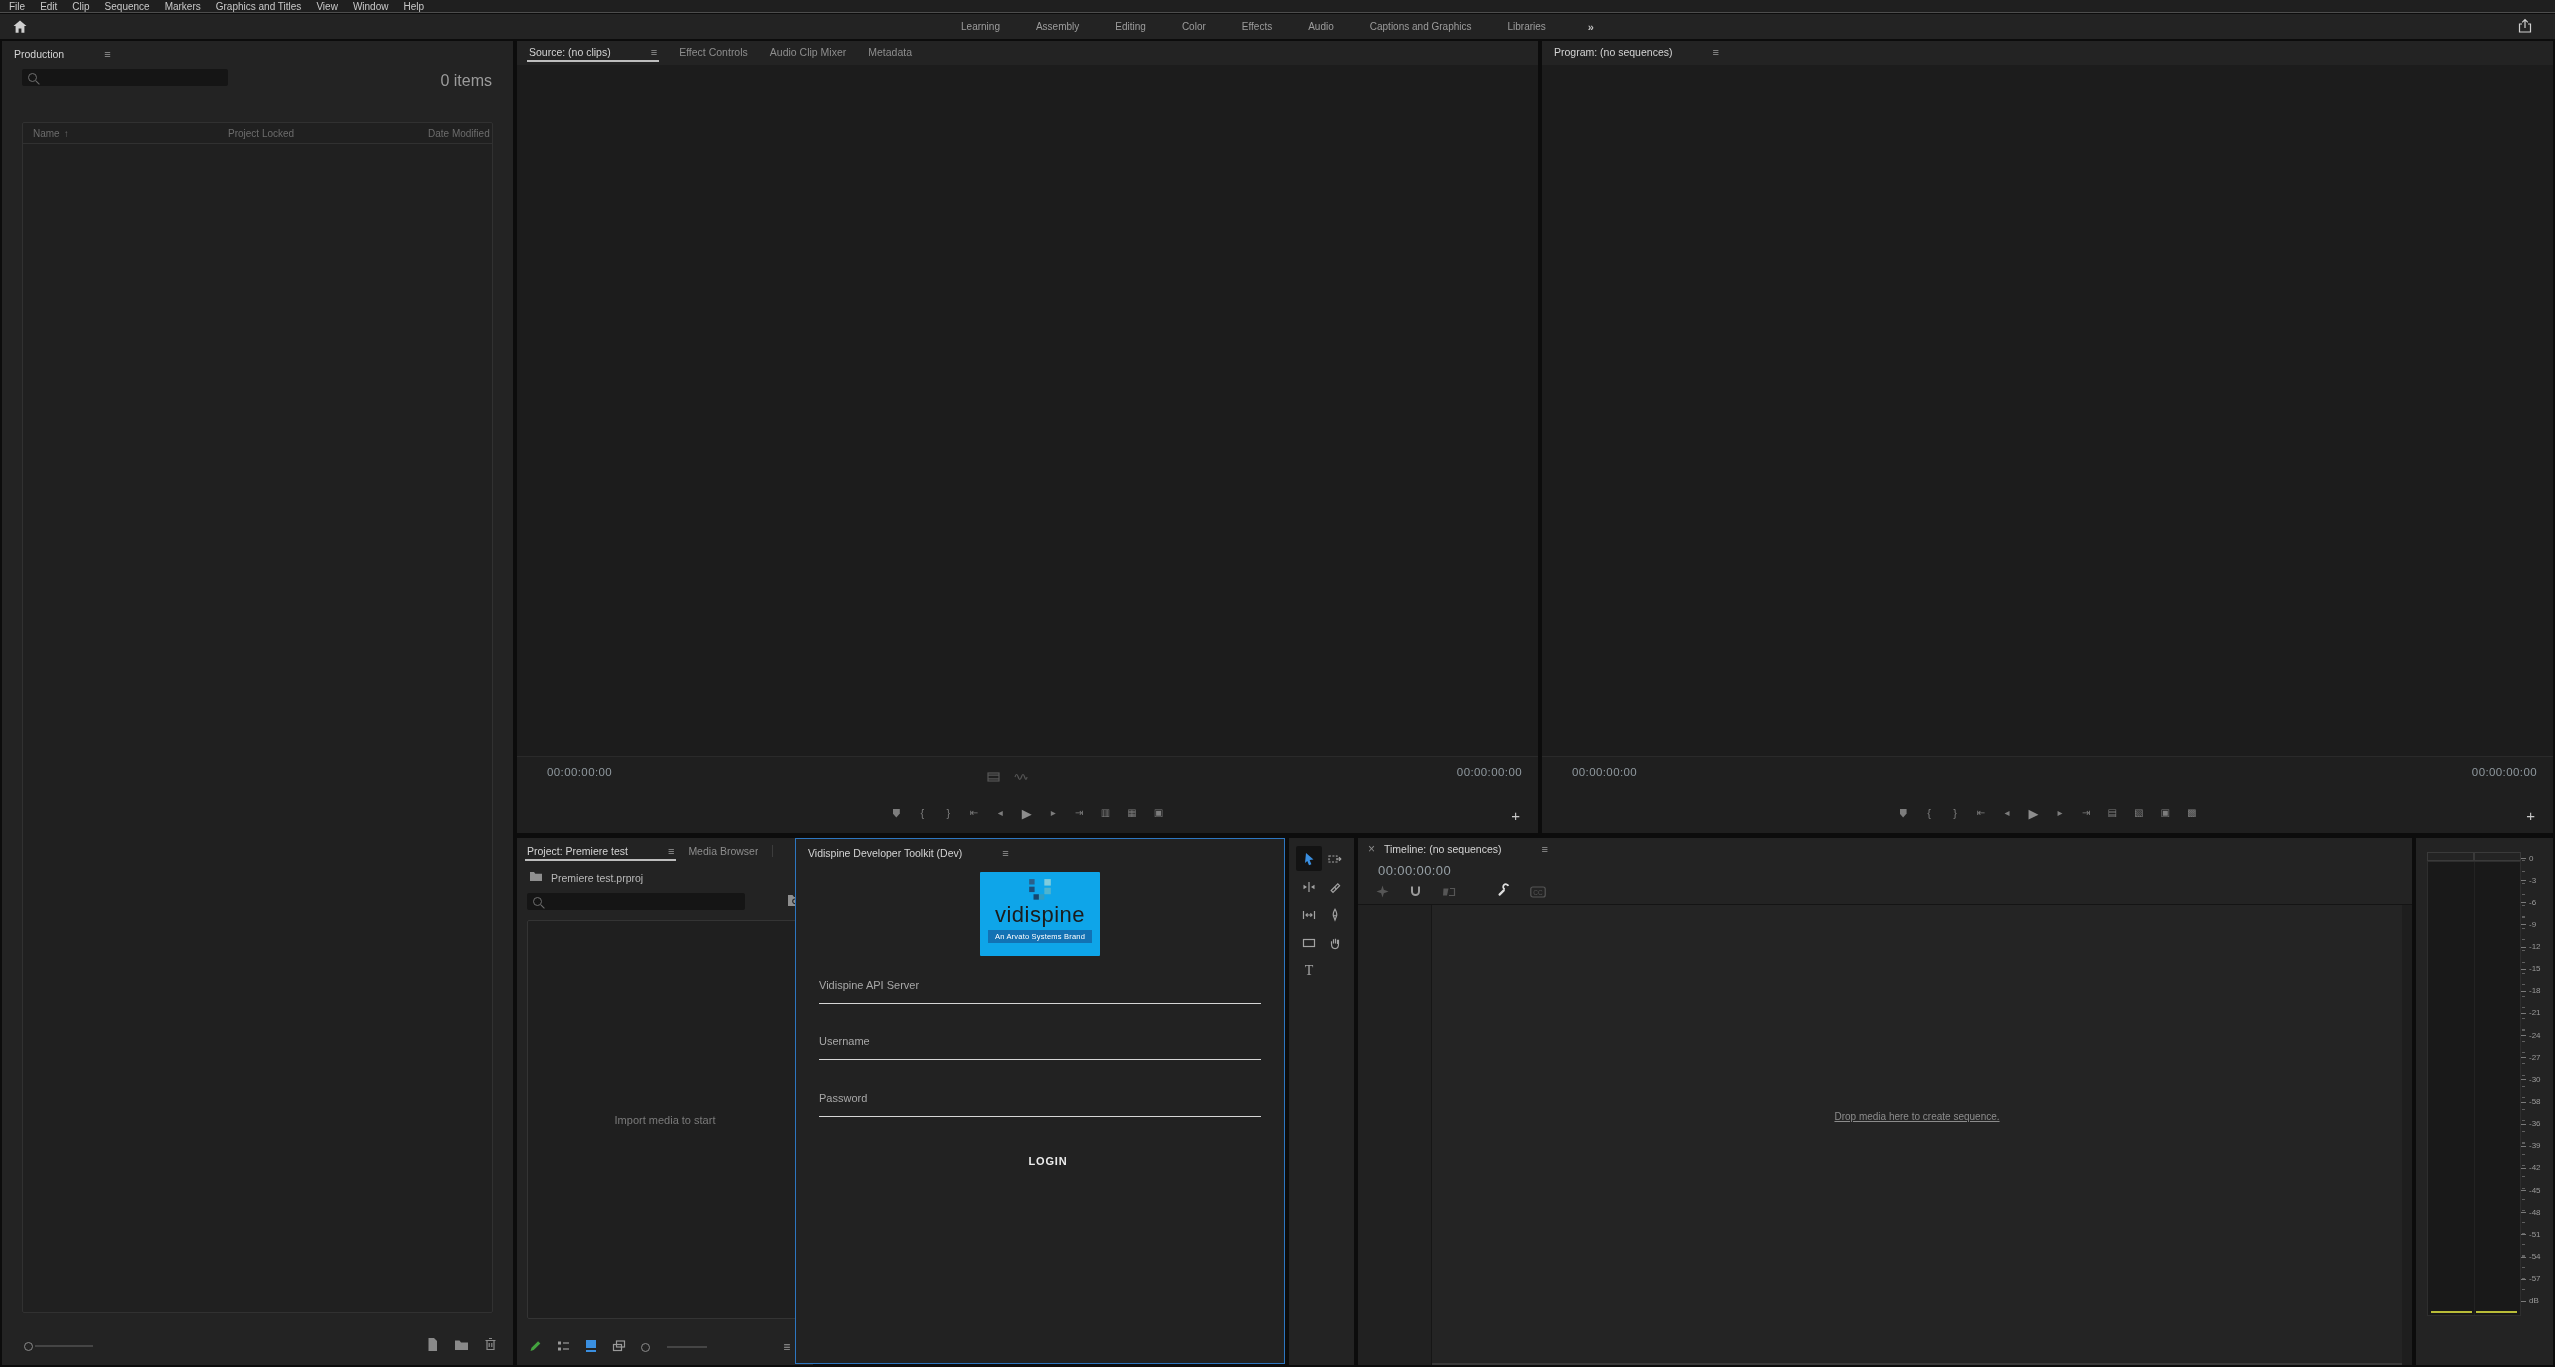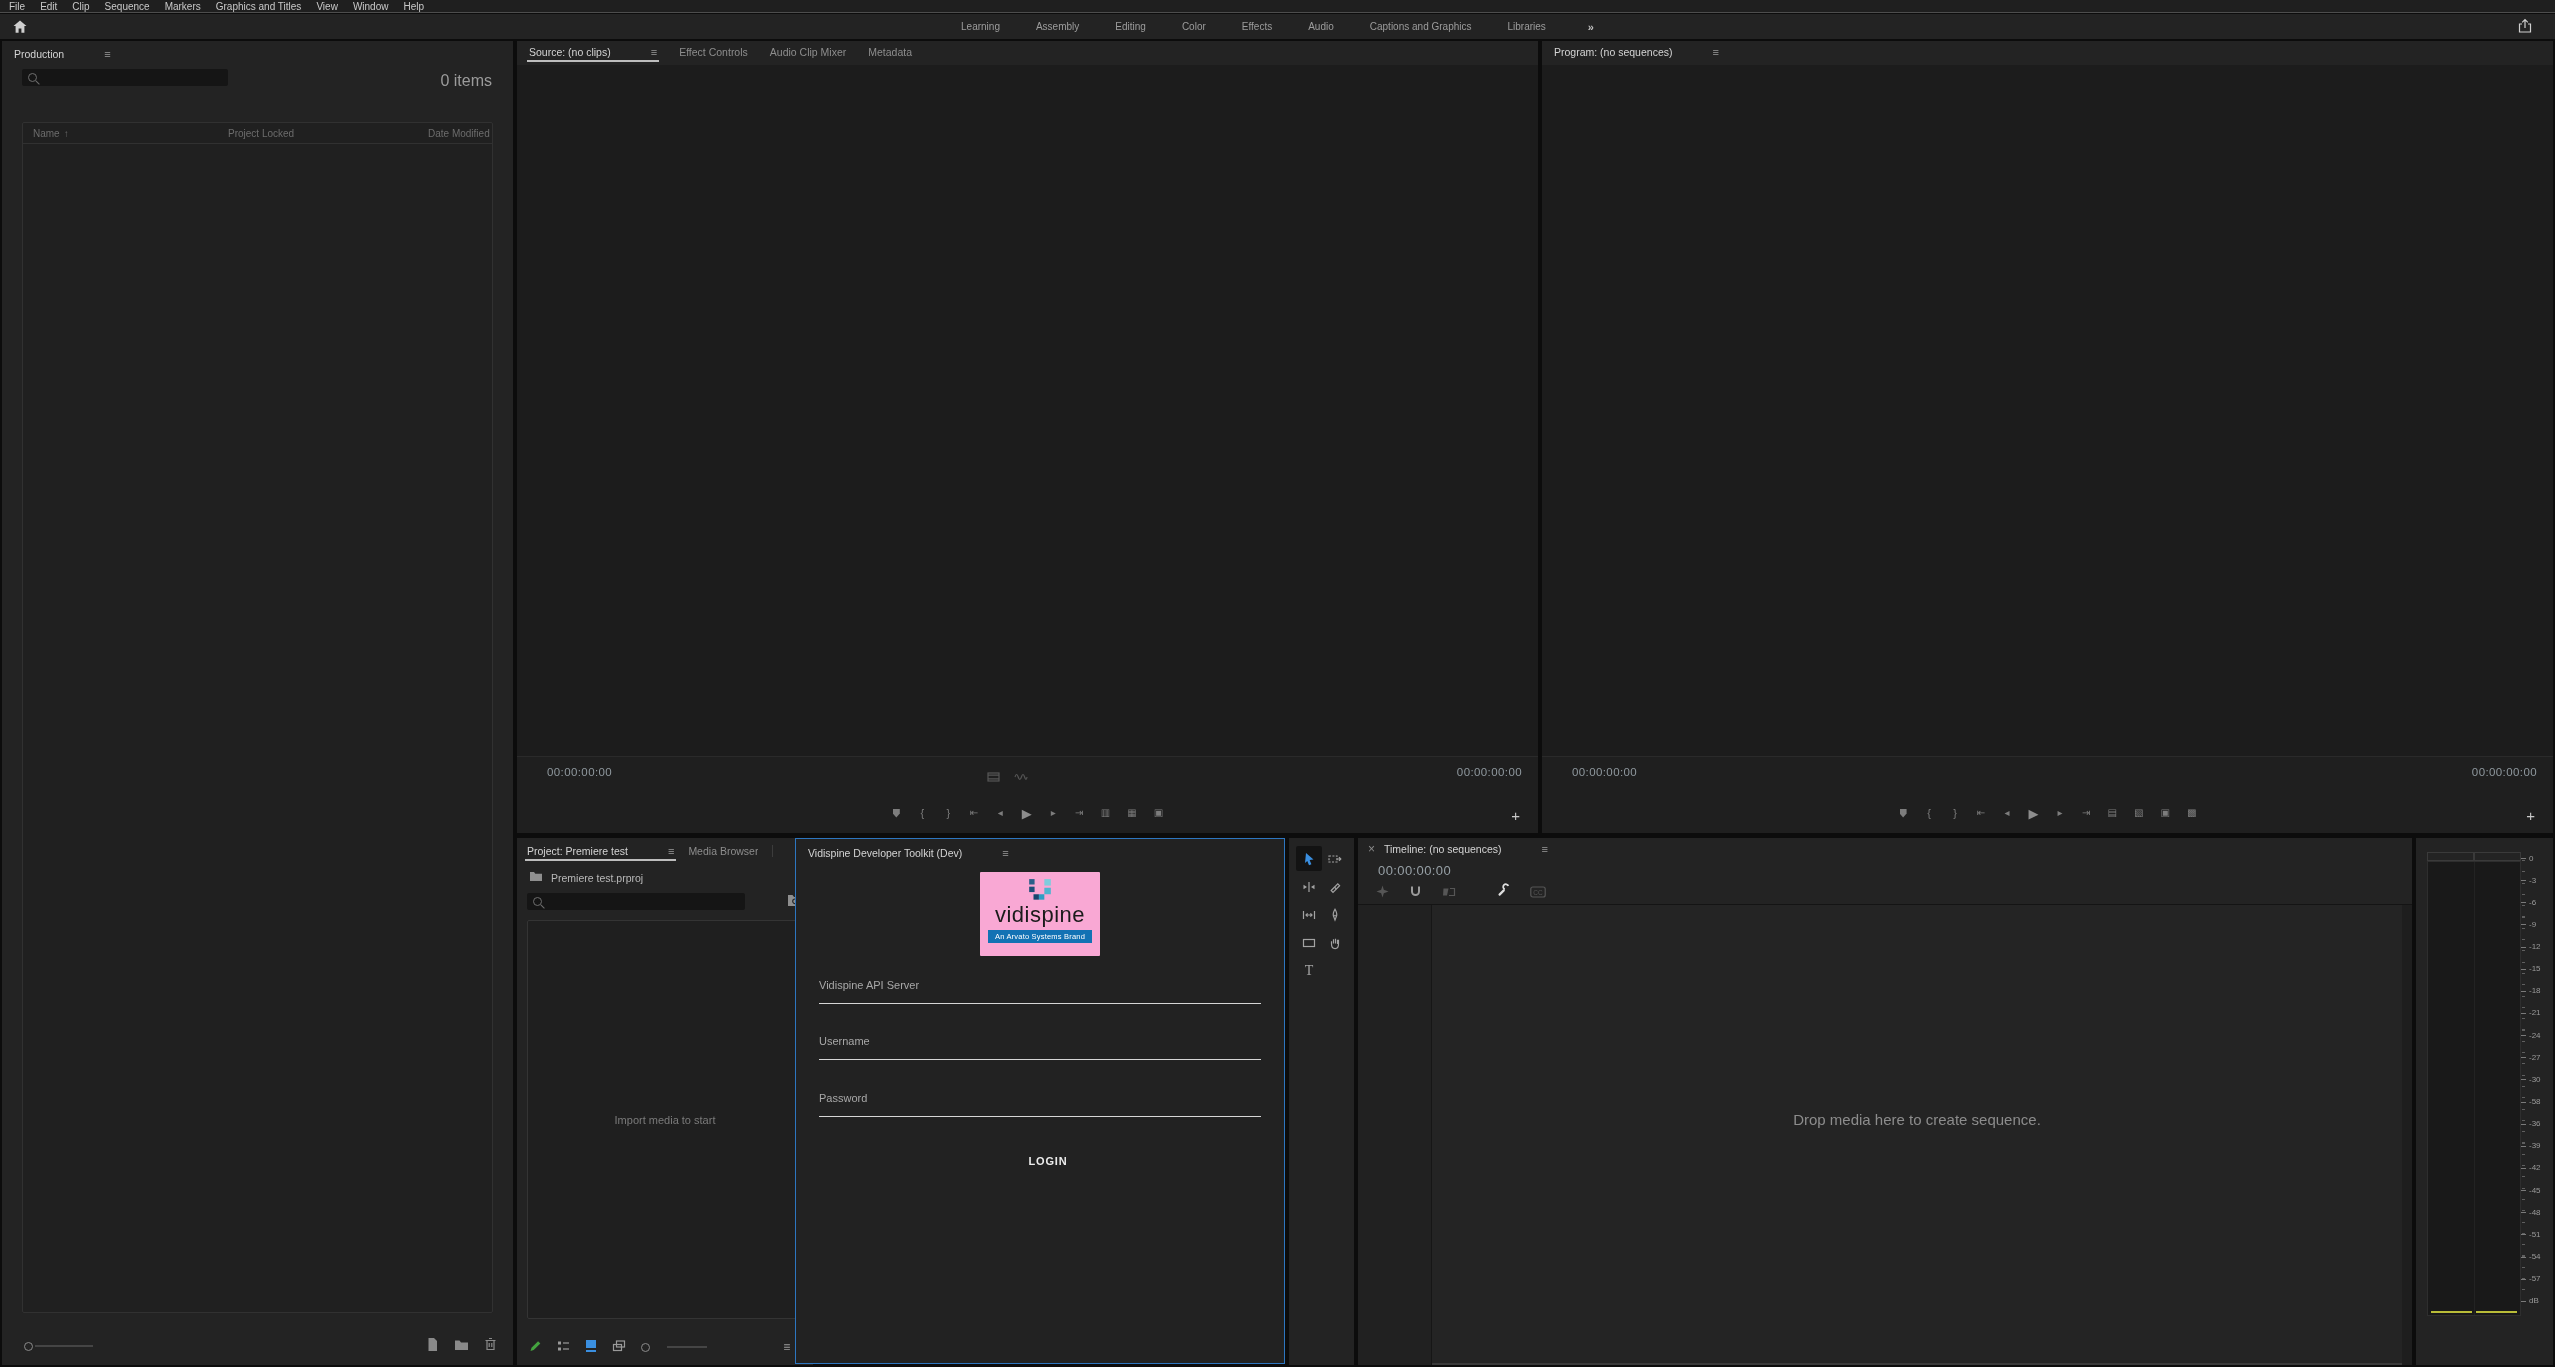--- a/index.html
+++ b/index.html
@@ -74,21 +74,21 @@
   #proj-search{left:10px;top:55px;width:212px;}
   #proj-searchbin{position:absolute;right:10px;top:55px;}
   #proj-bin{position:absolute;left:10px;right:10px;top:82px;bottom:46px;border:1px solid #343434;border-radius:2px;background:#1f1f1f;display:flex;align-items:center;justify-content:center;}
   #proj-empty{font-size:11px;color:#7b7b7b;}
   #proj-toolbar{position:absolute;left:12px;right:12px;bottom:9px;height:18px;display:flex;align-items:center;gap:15px;}
   #proj-sort{margin-left:auto;display:flex;align-items:center;gap:4px;color:#9a9a9a;font-size:12px;}
   #proj-sort .chev{font-size:8px;color:#8a8a8a;}
   
   #vidi{left:795px;top:838px;width:490px;height:526px;border:1px solid var(--focus-blue,#2d76c0);box-sizing:border-box;background:#222222;}
   #vidi .tabrow{height:28px;}
-  #vidi-logo{position:absolute;left:50%;top:33px;transform:translateX(-50%);width:120px;height:84px;background:#f9a8d4;border-radius:1px;
+  #vidi-logo{position:absolute;left:50%;top:33px;transform:translateX(-50%);width:120px;height:84px;background:#0ea5e9;border-radius:1px;
     display:flex;flex-direction:column;align-items:center;justify-content:flex-start;padding-top:7px;box-sizing:border-box;}
   #vidi-word{font-size:22px;color:#1b1b1b;letter-spacing:.5px;line-height:1;margin-top:1px;}
   #vidi-banner{margin-top:4px;width:104px;height:13px;background:var(--logo-blue,#1272b4);color:#ffffff;font-size:7.5px;
     display:flex;align-items:center;justify-content:center;letter-spacing:.2px;}
   .vfield{position:absolute;left:23px;right:23px;}
   .vfield .flabel{font-size:11px;color:#a8a8a8;}
   .vfield input{display:block;width:100%;background:transparent;border:none;border-bottom:1px solid #d6d6d6;height:12px;outline:none;color:#e8e8e8;font-size:11px;padding:0;}
   #vf1{top:140px;} #vf2{top:196px;} #vf3{top:253px;}
   #vidi-login{position:absolute;left:16px;right:0;top:316px;text-align:center;font-size:11px;font-weight:bold;letter-spacing:.8px;color:#ececec;}
   
@@ -102,21 +102,21 @@
   #type-tool{font-family:"Liberation Serif","DejaVu Serif",serif;font-size:14px;color:#a3a3a3;line-height:1;}
   
   #tl{left:1358px;top:838px;width:1054px;height:527px;}
   #tl .tabrow{height:21px;padding:0 10px;gap:9px;}
   #tl-close{color:#8a8a8a;font-size:12px;}
   #tl-tc{position:absolute;left:20px;top:25px;font-size:13px;color:#97a0a6;letter-spacing:.4px;}
   #tl-toolbar{position:absolute;left:18px;top:47px;display:flex;align-items:center;gap:20px;height:16px;}
   #tl-div{position:absolute;left:0;right:0;top:66px;height:1px;background:#141414;}
   #tl-headercol{position:absolute;left:0;top:67px;bottom:0;width:73px;background:#212121;border-right:1px solid #161616;}
   #tl-tracks{position:absolute;left:74px;right:10px;top:67px;bottom:2px;background:#242424;display:flex;align-items:flex-start;justify-content:center;}
-  #tl-empty{margin-top:206px;font-size:15px;color:#8c8c8c;}
+  #tl-empty{margin-top:206px;font-size:10px;color:#8c8c8c;text-decoration:underline;}
   #tl-scroll{position:absolute;right:0;top:67px;bottom:0;width:10px;background:#1e1e1e;}
   #tl-hscroll{position:absolute;left:74px;right:10px;bottom:0;height:2px;background:#3a3a3a;}
   
   #meters{left:2416px;top:838px;width:137px;height:527px;}
   #meter-box{position:absolute;left:11px;top:14px;width:94px;height:464px;}
   #meter-heads{display:flex;height:9px;}
   #meter-heads div{flex:1;border:1px solid #3a3a3a;background:#232323;}
   #meter-body{position:absolute;left:0;right:0;top:9px;bottom:0;background:#191919;border:1px solid #2e2e2e;}
   .mline{position:absolute;bottom:2px;height:2px;background:var(--meter-yellow,#b9bc38);}
   .mline.l{left:3px;right:calc(50% + 2px);} .mline.r{left:calc(50% + 2px);right:3px;}

